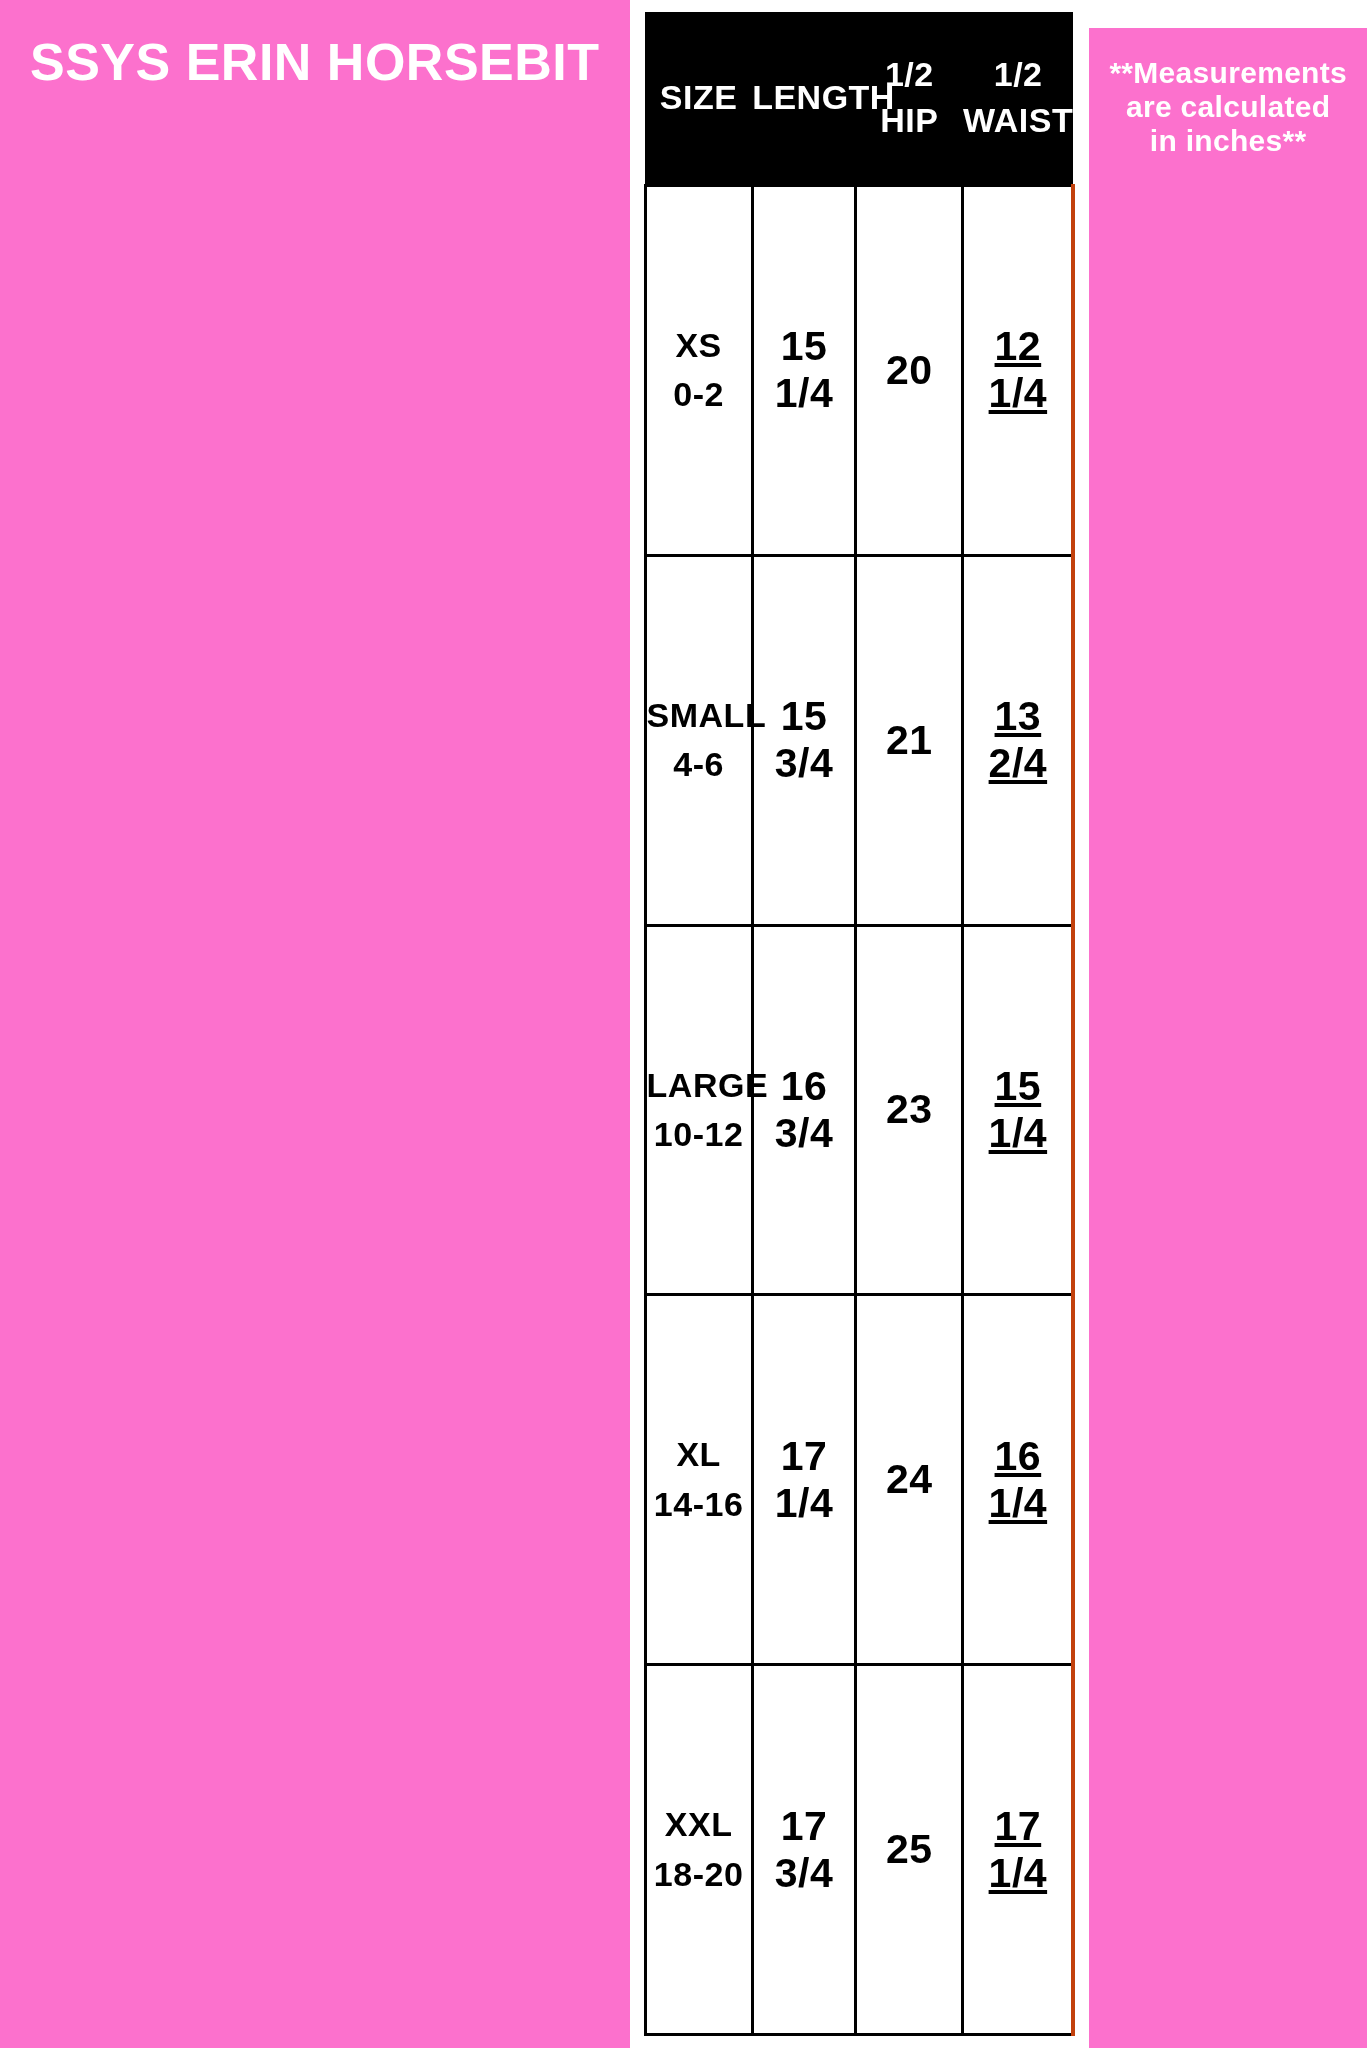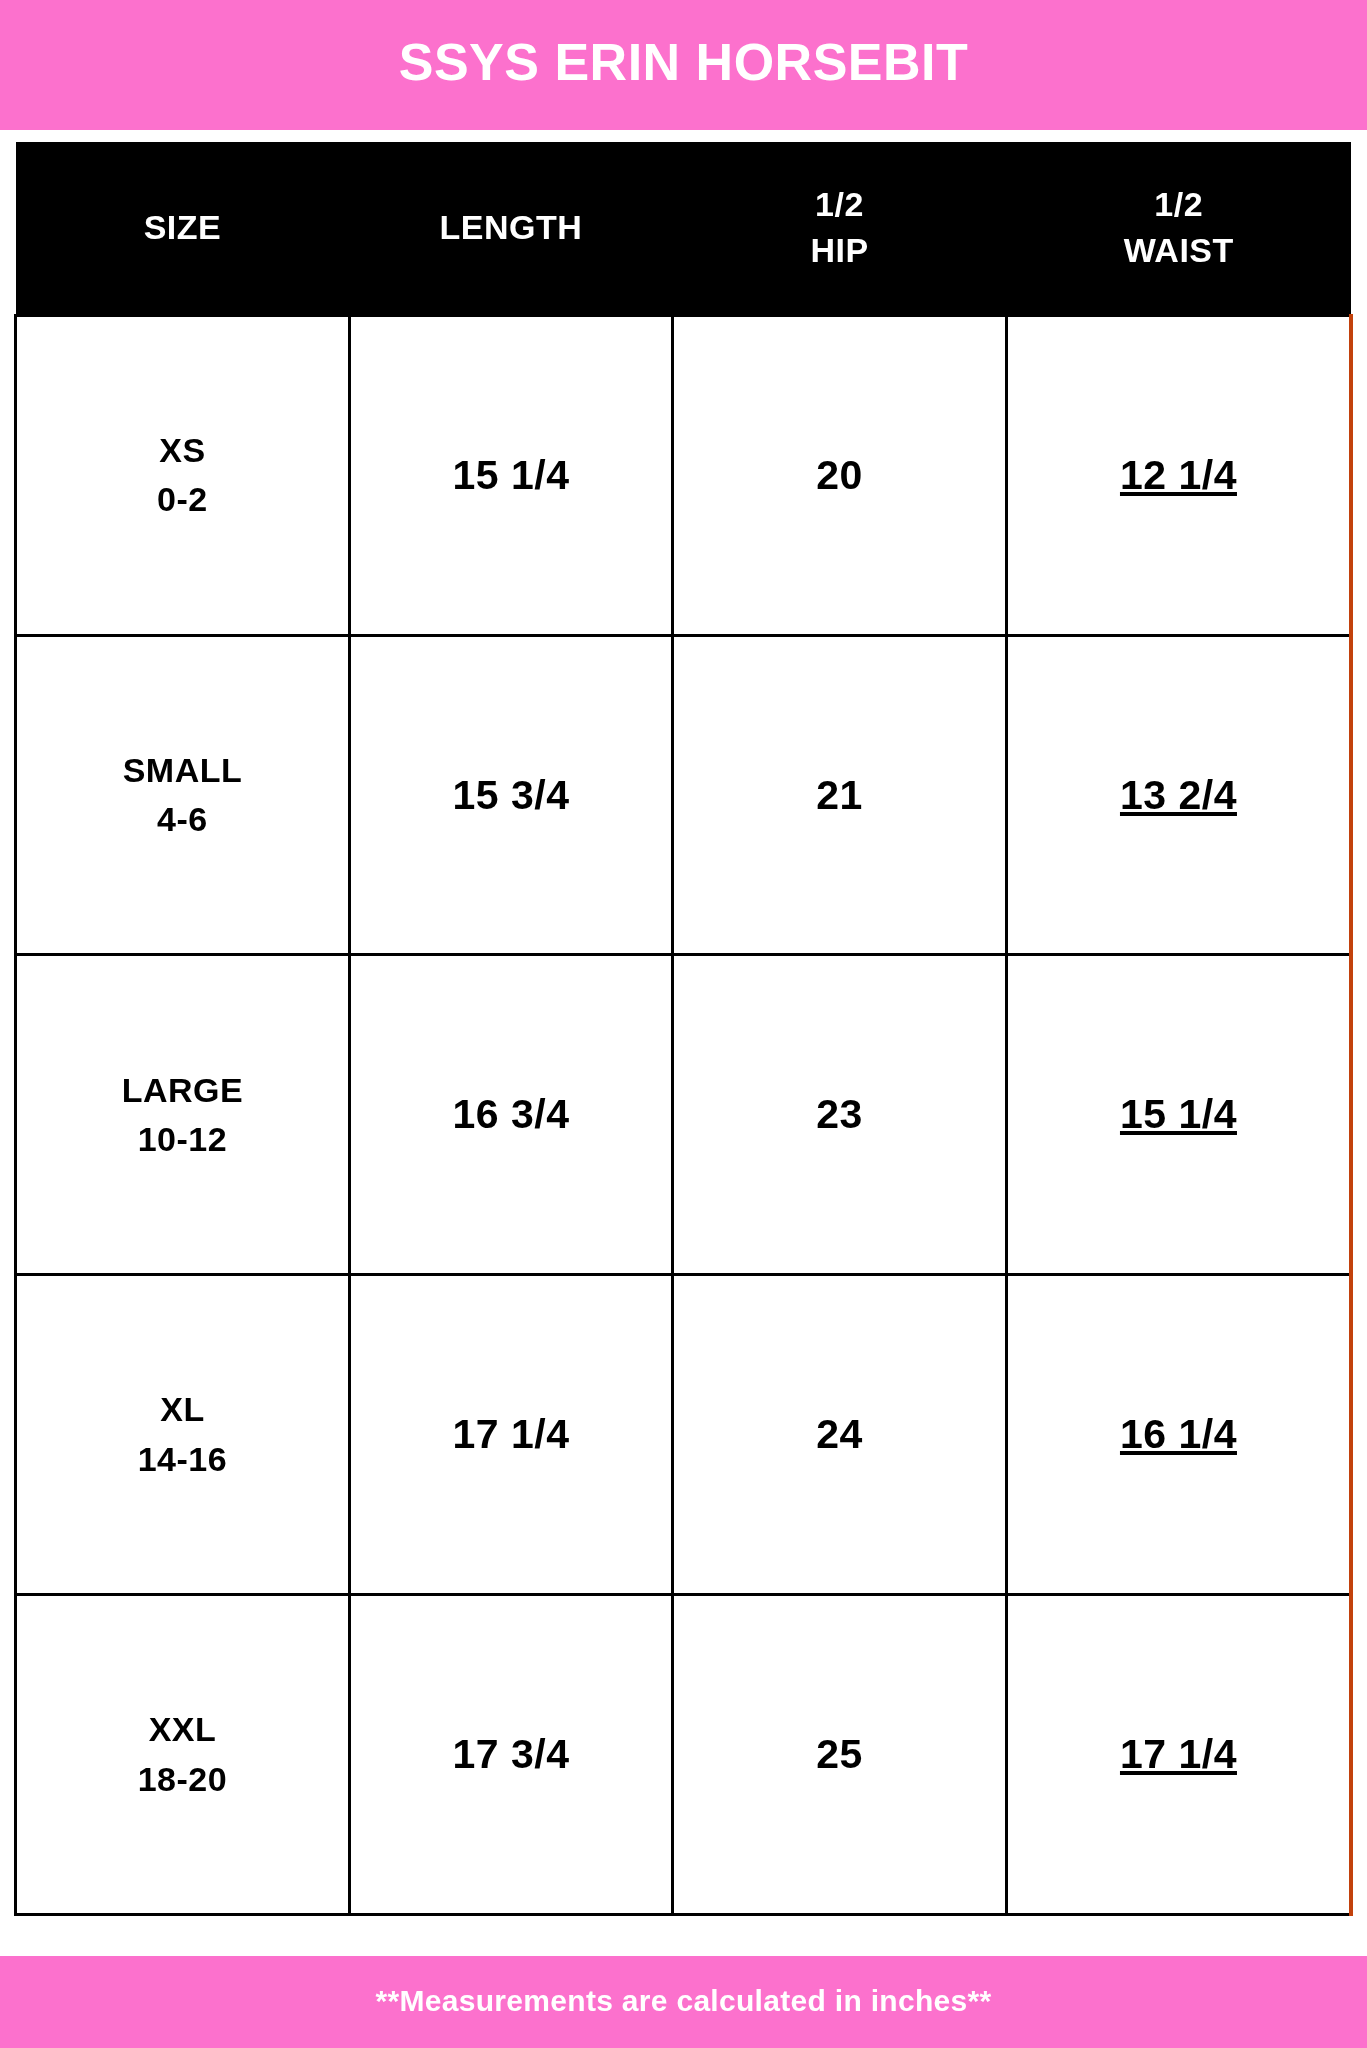--- a/index.html
+++ b/index.html
@@ -11,21 +11,21 @@
     width: 1367px;
     height: 2048px;
     font-family: "Liberation Sans", sans-serif;
     overflow: hidden;
   }
   .page {
     width: 1367px;
     height: 2048px;
     position: relative;
     display: flex;
-    flex-direction: column;
+    flex-direction: row;
     background: #ffffff;
   }
 
   
   .title-banner {
     background: #fc71cd;
     color: #ffffff;
     text-align: center;
     padding: 26px 30px 30px 30px;
     box-sizing: border-box;

